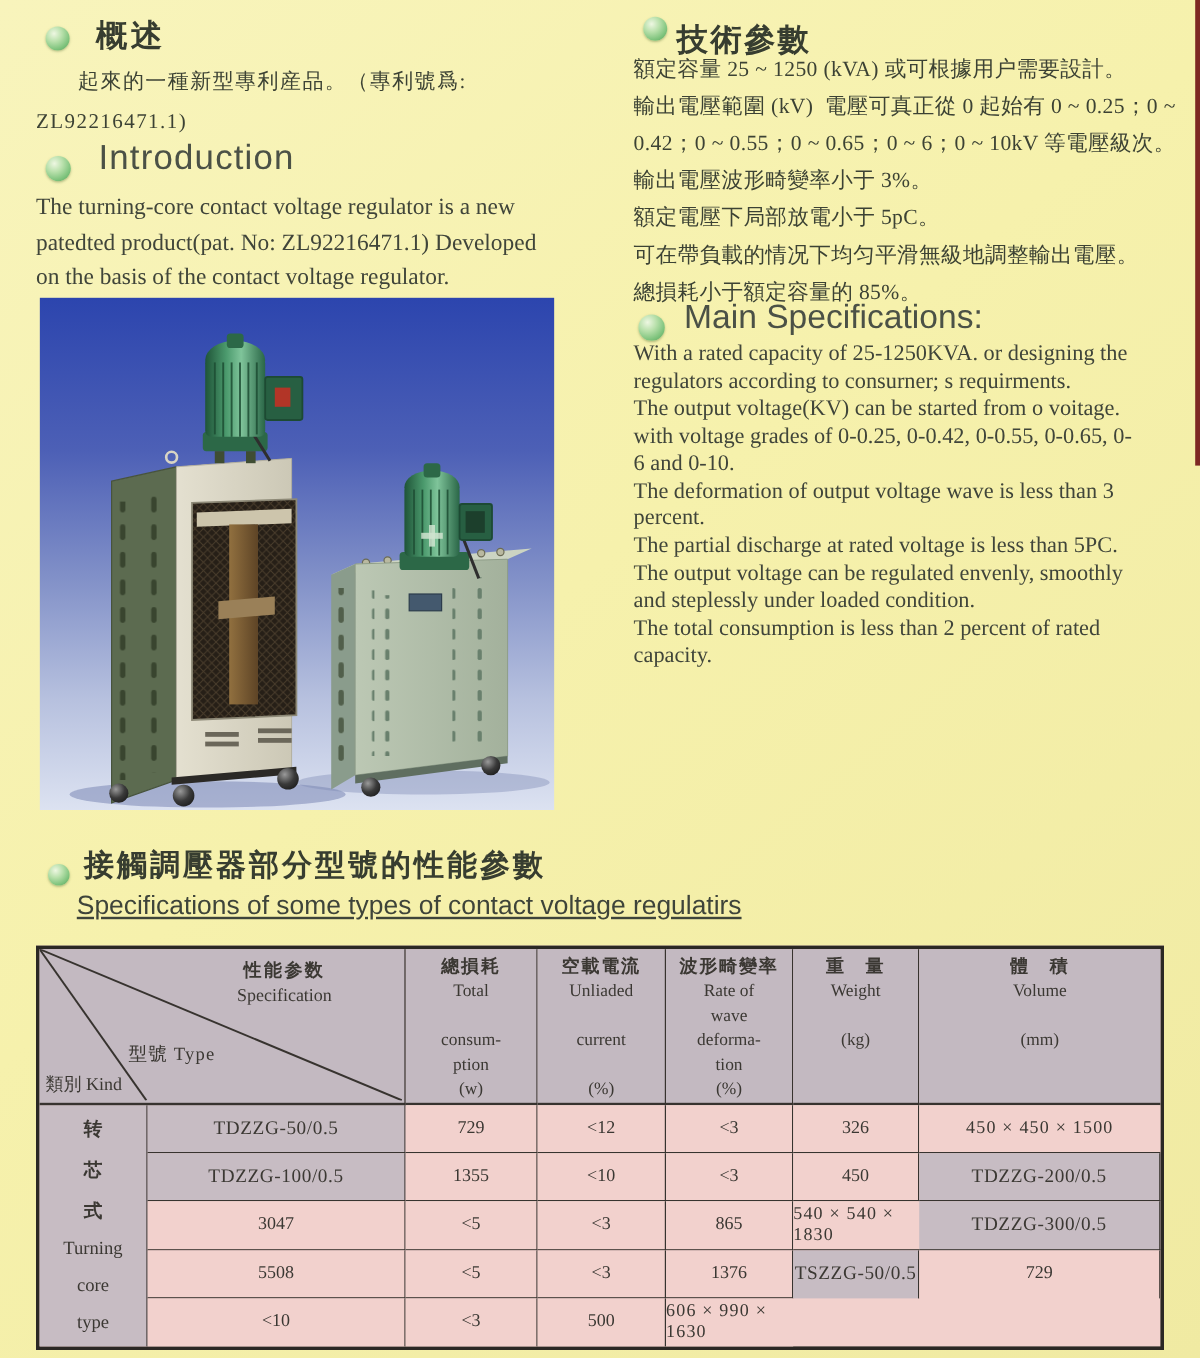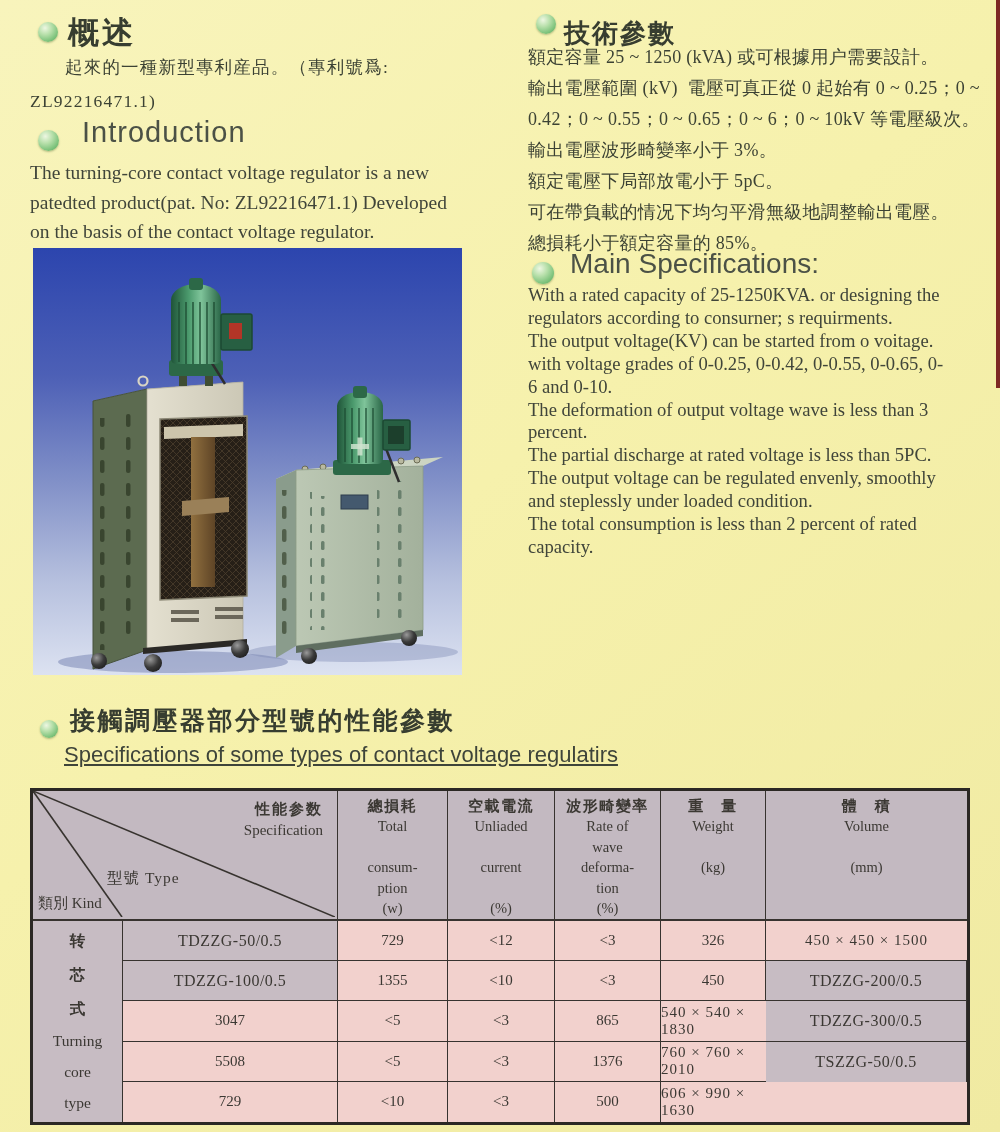--- a/index.html
+++ b/index.html
@@ -39,42 +39,42 @@
     grid-template-rows:130px repeat(5,1fr);
     border:3px solid #2b2824;background:#f2d1cd;
   }
   .spec-table>div{box-sizing:border-box;border-right:1.5px solid #37332f;border-bottom:1.5px solid #37332f;color:#3b3833;}
   .hdr{grid-row:1;background:#c3b9c1;border-bottom-width:2px !important;
        padding-top:5px;text-align:center;font-size:14.5px;line-height:20.4px;}
   .hdr .hline:first-child{font-weight:700;font-size:15px;letter-spacing:1.5px;}
   .hdr .hline{min-height:20.4px;}
   .corner{grid-column:1/3;grid-row:1;background:#c3b9c1;position:relative;border-bottom-width:2px !important;}
   .corner svg{position:absolute;left:0;top:0;}
-  .corner .c-spec{position:absolute;left:118px;top:8px;width:172px;text-align:right;font-size:15px;line-height:21px;}
+  .corner .c-spec{position:absolute;left:118px;top:8px;width:172px;text-align:center;font-size:15px;line-height:21px;}
   .corner .c-spec .zh{font-weight:700;letter-spacing:2px;}
   .corner .c-type{position:absolute;left:74px;top:77px;font-size:15.5px;letter-spacing:1px;}
   .corner .c-kind{position:absolute;left:5px;bottom:6px;font-size:15px;}
   .kind-cell{grid-column:1;grid-row:2/7;background:#c7bcc3;border-bottom:none !important;
              display:flex;flex-direction:column;justify-content:space-between;align-items:center;
              padding:10px 0;font-size:15.5px;text-align:center;}
   .kind-cell .kz{font-weight:700;}
   .cell{display:flex;align-items:center;justify-content:center;font-size:15px;}
   .type-cell{background:#c7bcc3;font-size:16px;letter-spacing:0.5px;}
   .data-cell{background:#f2d1cd;}
   .vol{border-right:none !important;letter-spacing:1px;}
   .spec-table>div:nth-last-child(-n+6){border-bottom:none;}
   .h-last{border-right:none !important;}
 </style>
 </head>
 <body>
 
 <div id="page">
 
   <span class="bullet" style="left:38px;top:22px;width:20px;height:20px;"></span>
-  <div class="zh-head" style="left:68px;top:12px;font-size:31px;letter-spacing:3px;">概述</div>
+  <div class="zh-head" style="left:80px;top:12px;font-size:26px;letter-spacing:3px;">概述</div>
   <div class="para overview-para">
       <div class="line">起來的一種新型專利産品。（專利號爲: ZL92216471.1)</div>
     </div>
 
   <span class="bullet" style="left:38px;top:130px;width:21px;height:21px;"></span>
   <div class="en-head" style="left:82px;top:116px;font-size:29px;letter-spacing:1px;">Introduction</div>
   <div class="para intro-para">
       <div class="line">The turning-core contact voltage regulator is a new</div>
       <div class="line">patedted product(pat. No: ZL92216471.1) Developed</div>
       <div class="line">on the basis of the contact voltage regulator.</div>
@@ -327,21 +327,20 @@
       <div class="cell data-cell">3047</div>
       <div class="cell data-cell">&lt;5</div>
       <div class="cell data-cell">&lt;3</div>
       <div class="cell data-cell">865</div>
       <div class="cell data-cell vol">540 × 540 × 1830</div>
       <div class="cell type-cell">TDZZG-300/0.5</div>
       <div class="cell data-cell">5508</div>
       <div class="cell data-cell">&lt;5</div>
       <div class="cell data-cell">&lt;3</div>
       <div class="cell data-cell">1376</div>
-      <div class="cell data-cell vol">760 × 760 × 2010</div>
       <div class="cell type-cell">TSZZG-50/0.5</div>
       <div class="cell data-cell">729</div>
       <div class="cell data-cell">&lt;10</div>
       <div class="cell data-cell">&lt;3</div>
       <div class="cell data-cell">500</div>
       <div class="cell data-cell vol">606 × 990 × 1630</div>
     </div>
 
   <div class="abs edge-strip"></div>
 </div>

